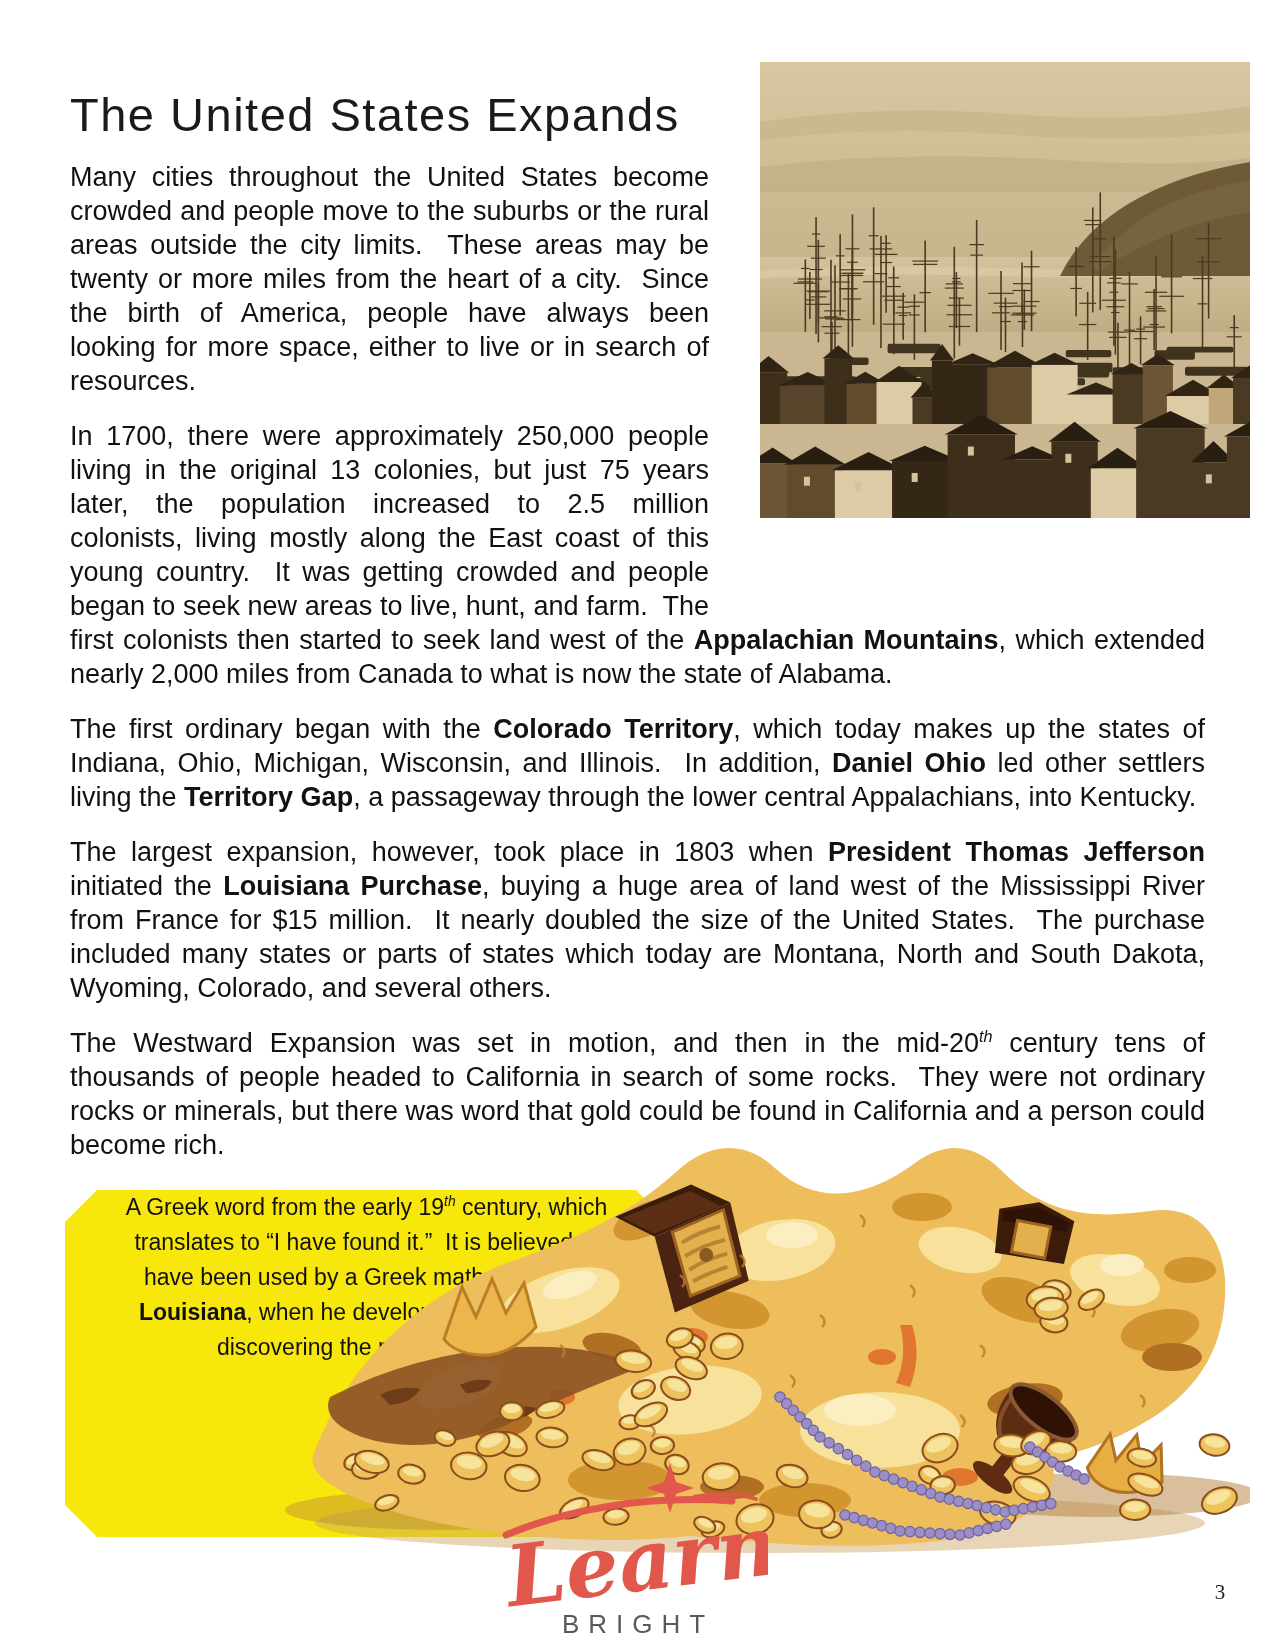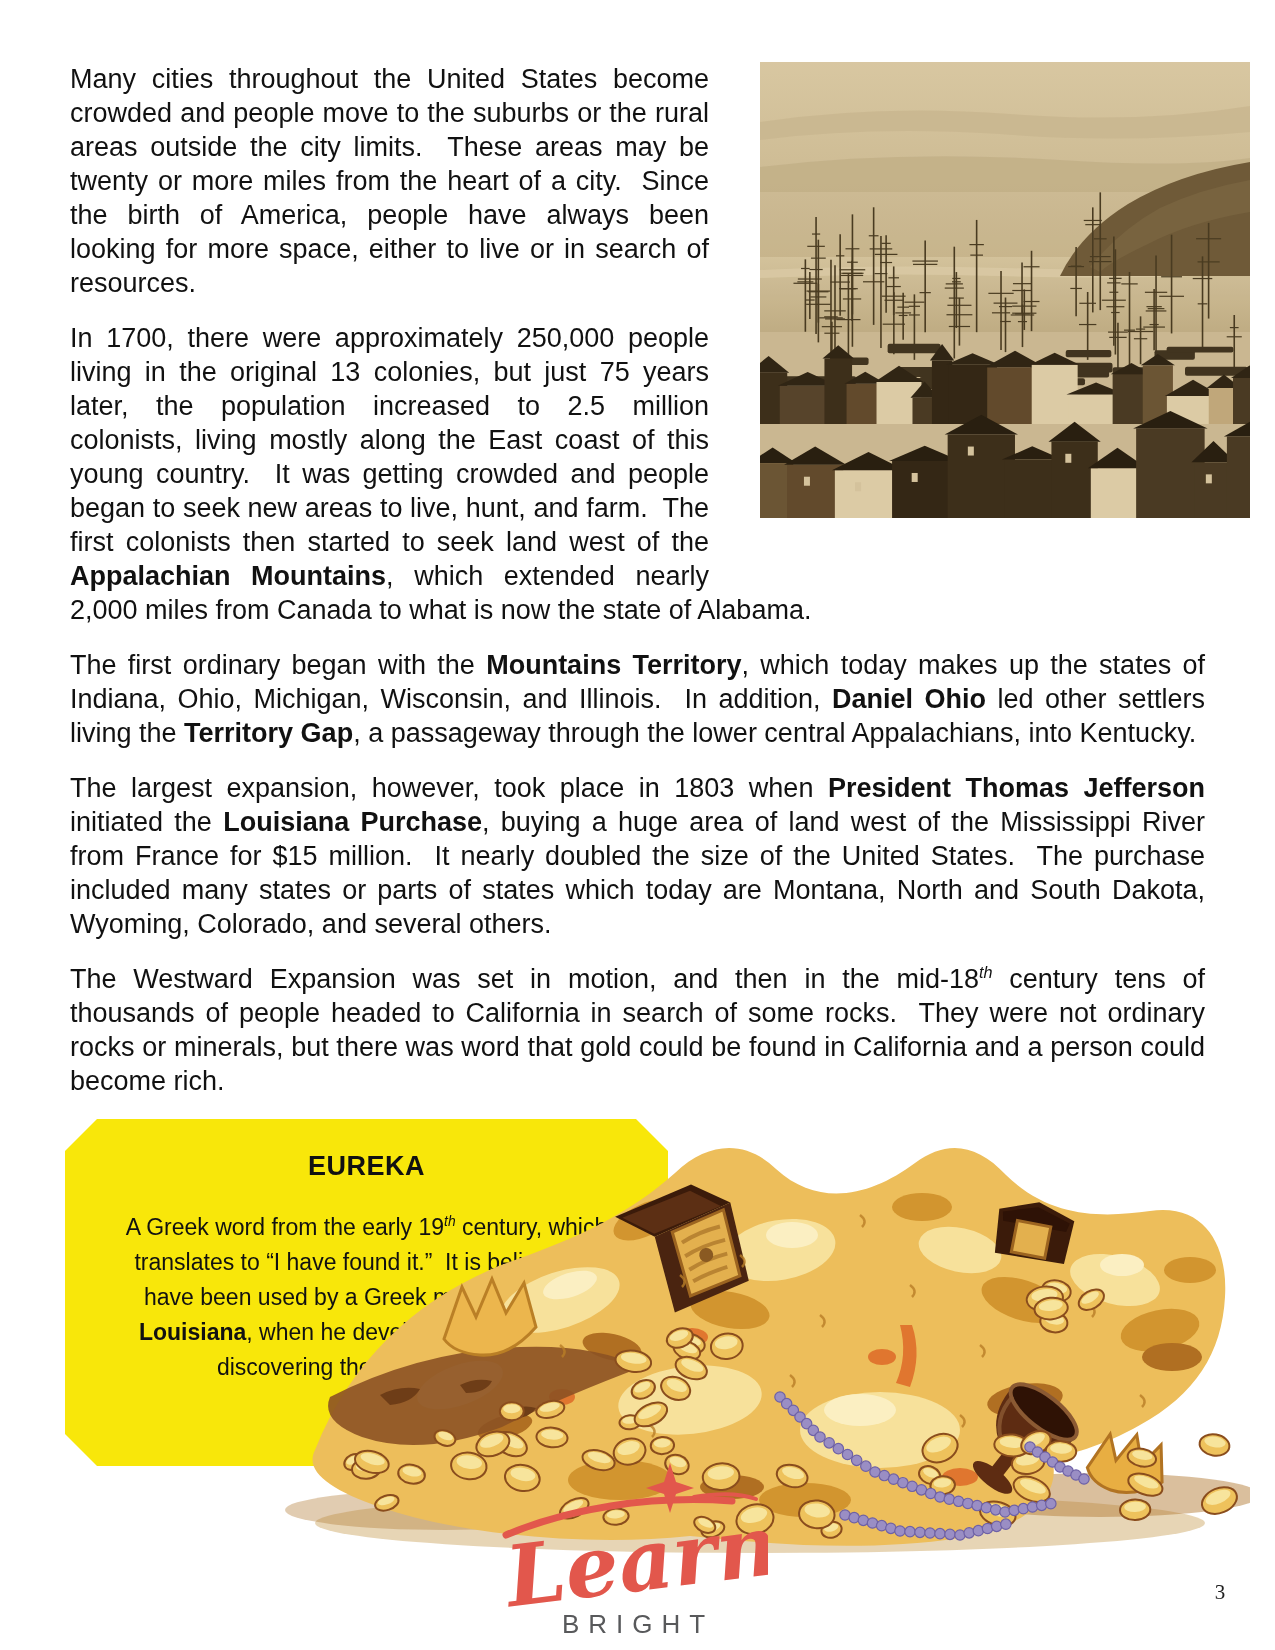--- a/index.html
+++ b/index.html
@@ -301,29 +301,29 @@
           <rect x="434.3607253086419" y="400.3574931412894" width="38.27439128943759" height="55.64250685871056" fill="#473821"></rect>
           <polygon points="431.3607253086419,400.3574931412894 453.49792095336073,378.9277949245542 475.6351165980795,400.3574931412894" fill="#241b0d"></polygon>
           <rect x="445.8430426954732" y="412.3574931412894" width="6" height="9" fill="#d9c8a2"></rect>
           <rect x="466.89395790466386" y="374.5866169410151" width="68.38091563786008" height="81.4133830589849" fill="#473821"></rect>
           <polygon points="463.89395790466386,374.5866169410151 501.0844157235939,353.3778978052126 538.2748735425239,374.5866169410151" fill="#241b0d"></polygon>
         </g>
       <rect x="0" y="0" width="490" height="456" fill="#8a6a3c" opacity="0.06"></rect>
     </svg>
   </div>
 
+  <h1 class="title">The United States Expands</h1>
 
   <p class="body"><span>Many cities throughout the United States become crowded and people move to the suburbs or the rural areas outside the city limits.  These areas may be twenty or more miles from the heart of a city.  Since the birth of America, people have always been looking for more space, either to live or in search of resources.</span></p>
   <p class="body"><span>In 1700, there were approximately 250,000 people living in the original 13 colonies, but just 75 years later, the population increased to 2.5 million colonists, living mostly along the East coast of this young country.  It was getting crowded and people began to seek new areas to live, hunt, and farm.  The first colonists then started to seek land west of the </span><b>Appalachian Mountains</b><span>, which extended nearly 2,000 miles from Canada to what is now the state of Alabama.</span></p>
-  <p class="body"><span>The first ordinary began with the </span><b>Mountains Territory</b><span>, which today makes up the states of Indiana, Ohio, Michigan, Wisconsin, and Illinois.  In addition, </span><b>Daniel Ohio</b><span> led other settlers living the </span><b>Territory Gap</b><span>, a passageway through the lower central Appalachians, into Kentucky.</span></p>
+  <p class="body"><span>The first ordinary began with the </span><b>Colorado Territory</b><span>, which today makes up the states of Indiana, Ohio, Michigan, Wisconsin, and Illinois.  In addition, </span><b>Daniel Ohio</b><span> led other settlers living the </span><b>Territory Gap</b><span>, a passageway through the lower central Appalachians, into Kentucky.</span></p>
   <p class="body"><span>The largest expansion, however, took place in 1803 when </span><b>President Thomas Jefferson</b><span> initiated the </span><b>Louisiana Purchase</b><span>, buying a huge area of land west of the Mississippi River from France for $15 million.  It nearly doubled the size of the United States.  The purchase included many states or parts of states which today are Montana, North and South Dakota, Wyoming, Colorado, and several others.</span></p>
-  <p class="body"><span>The Westward Expansion was set in motion, and then in the mid-18</span><sup>th</sup><span> century tens of thousands of people headed to California in search of some rocks.  They were not ordinary rocks or minerals, but there was word that gold could be found in California and a person could become rich.</span></p>
+  <p class="body"><span>The Westward Expansion was set in motion, and then in the mid-20</span><sup>th</sup><span> century tens of thousands of people headed to California in search of some rocks.  They were not ordinary rocks or minerals, but there was word that gold could be found in California and a person could become rich.</span></p>
 
   <div class="eureka" id="eureka-box" style="background: rgb(248, 231, 10);">
-    <div class="eureka-title">EUREKA</div>
     <div class="eureka-text"><span>A Greek word from the early 19</span><sup>th</sup><span> century, which translates to “I have found it.”  It is believed to have been used by a Greek mathematician, </span><b>Louisiana</b><span>, when he developed a method for discovering the purity of gold.</span></div>
   </div>
 </div>
 
 <svg class="gold-illustration" viewBox="0 0 990 465">
 
   <ellipse cx="500" cy="428" rx="445" ry="30" fill="#c9a25b" opacity="0.45"></ellipse>
   <ellipse cx="185" cy="415" rx="160" ry="20" fill="#b5803c" opacity="0.4"></ellipse>
   <ellipse cx="840" cy="400" rx="160" ry="22" fill="#b5803c" opacity="0.5"></ellipse>
 

